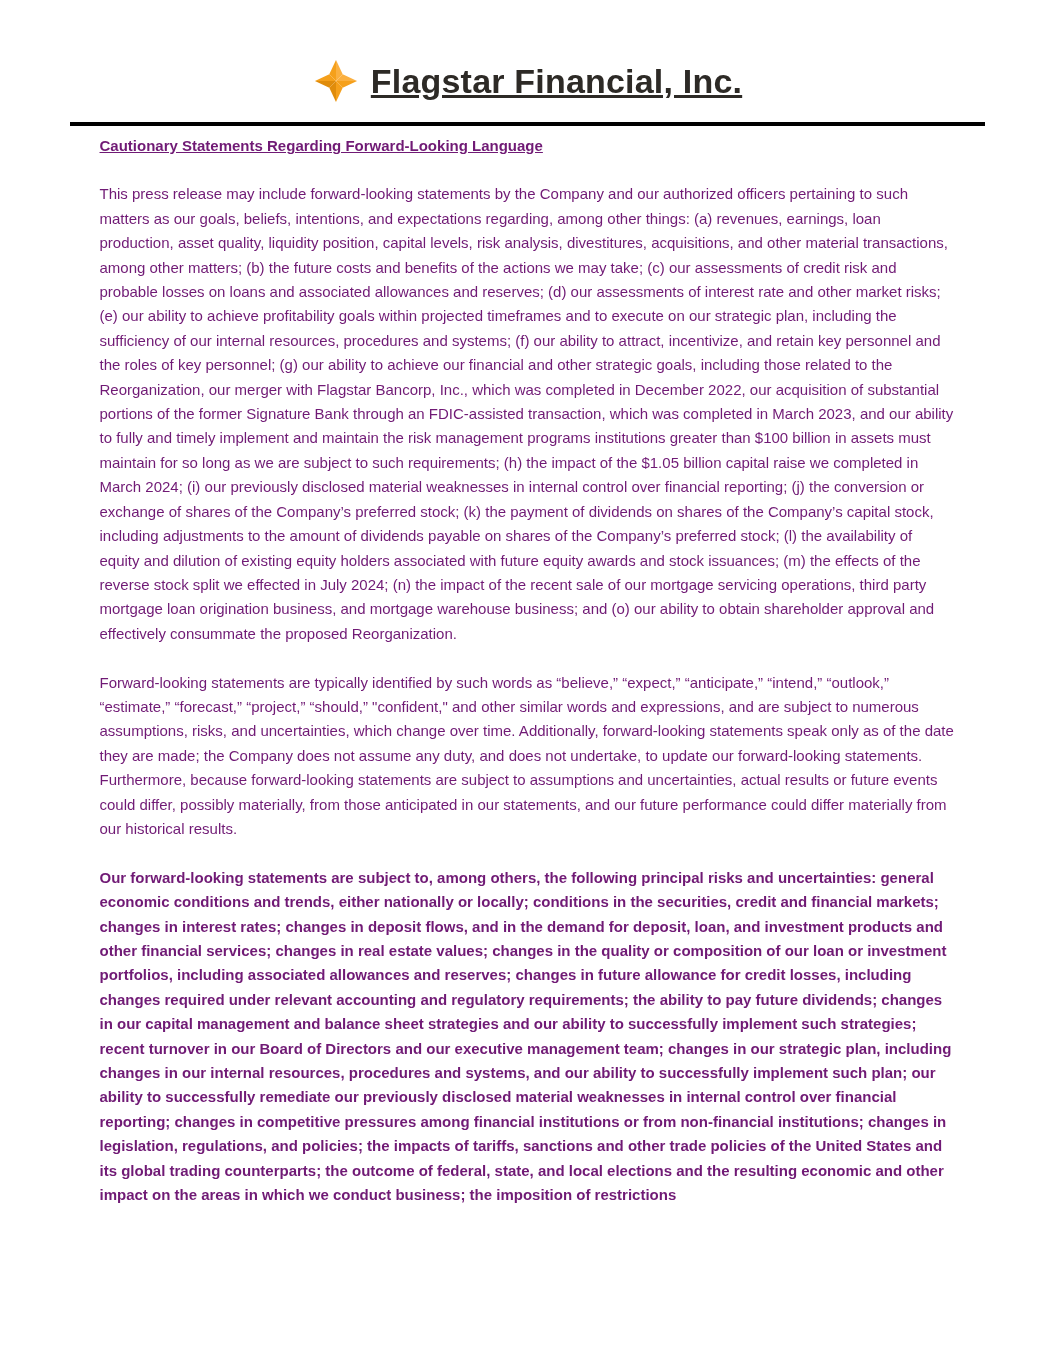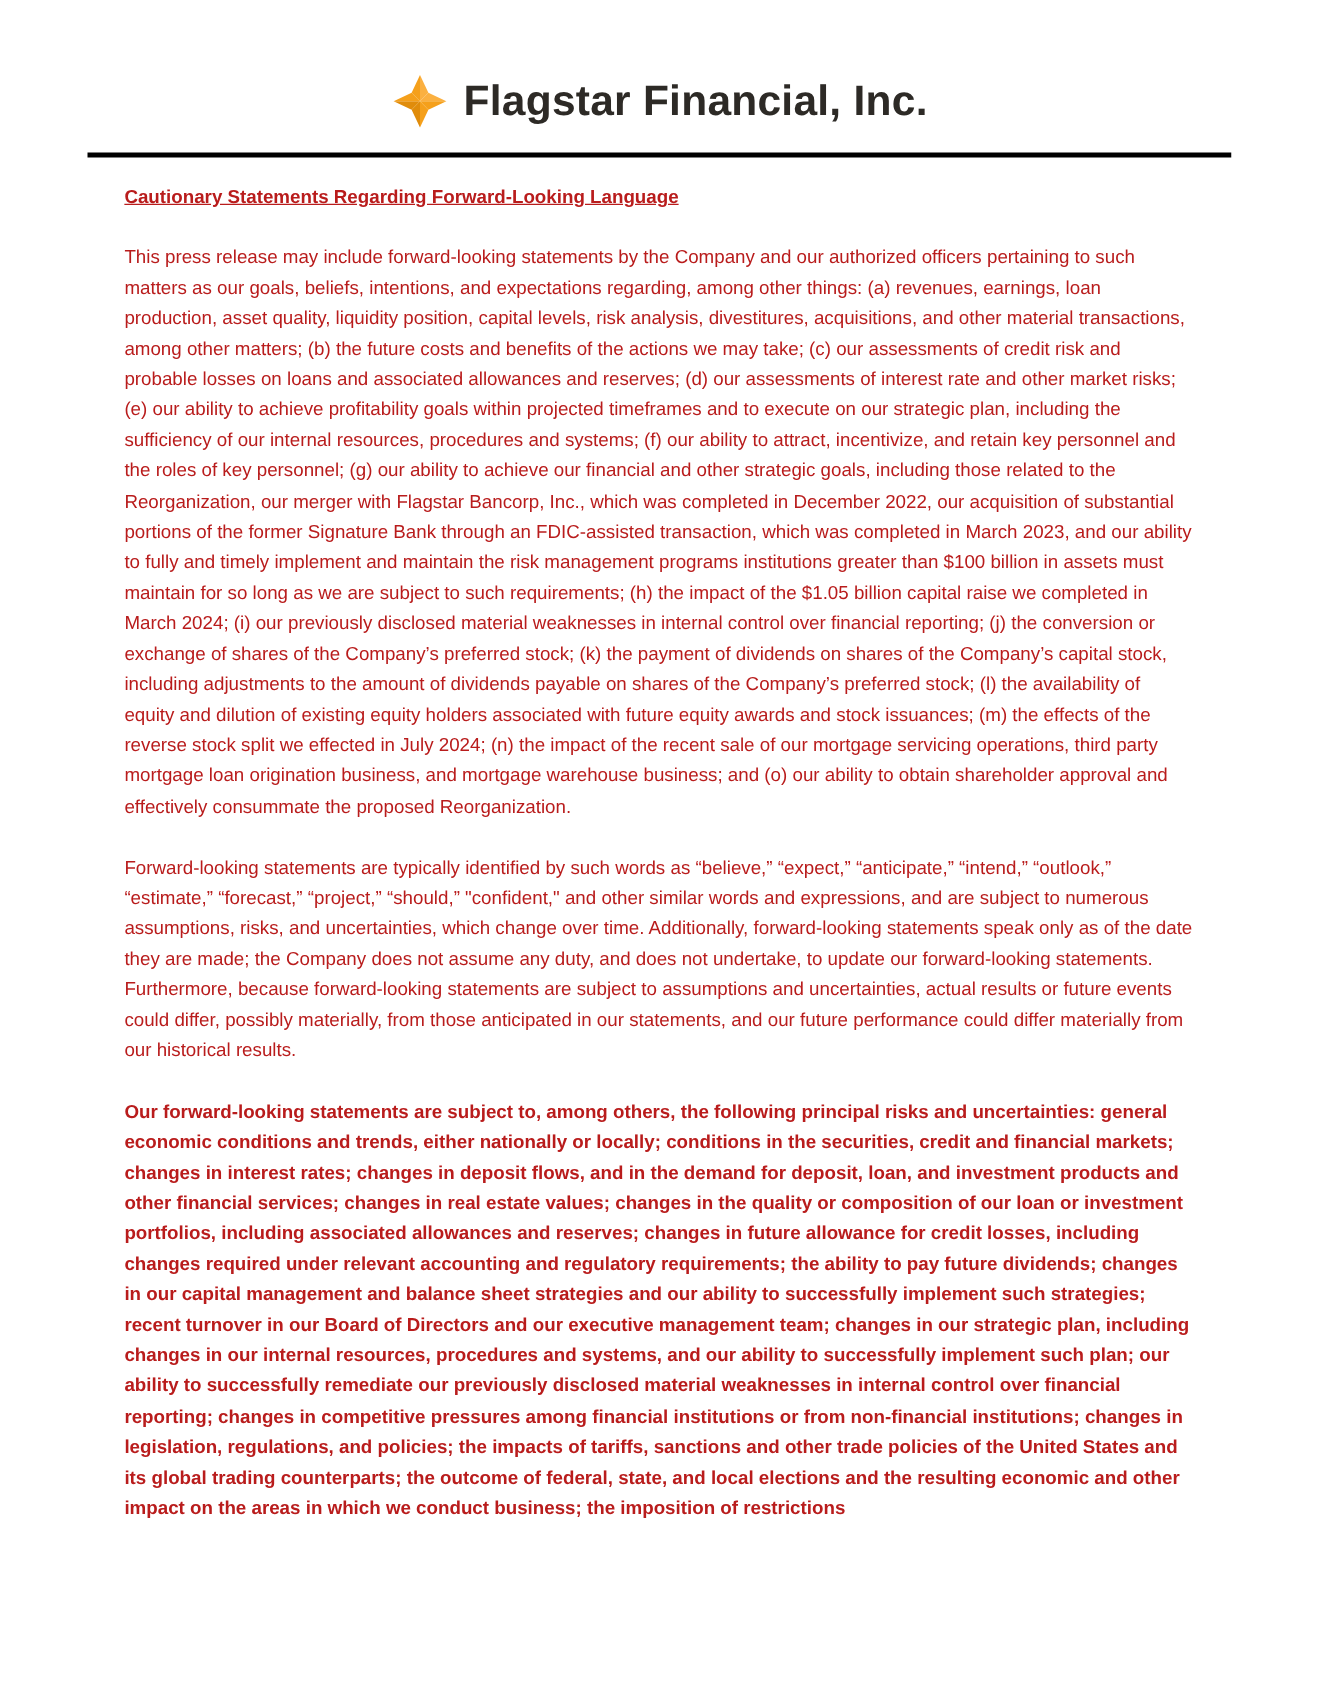--- a/index.html
+++ b/index.html
@@ -35,33 +35,34 @@
   .logo-icon svg {
     width: 46px;
     height: 46px;
   }
   .brand-name {
     font-size: 34px;
     font-weight: 700;
     letter-spacing: 0.2px;
     color: #2d2a26;
     white-space: nowrap;
+    text-decoration: underline;
   }
   .rule {
     width: 915px;
     height: 4px;
     background: #000000;
     margin: 18px auto 0 auto;
   }
   .content {
     width: 856px;
-    margin: 20px auto 0 auto;
+    margin: 8px auto 0 auto;
     font-size: 15px;
     line-height: 24.4px;
-    color: #b91c1c;
+    color: #701a75;
     text-align: left;
   }
   .heading {
     font-size: 15px;
     font-weight: 700;
     text-decoration: underline;
     margin: 0 0 24px 0;
     line-height: 24.4px;
   }
   .para {

